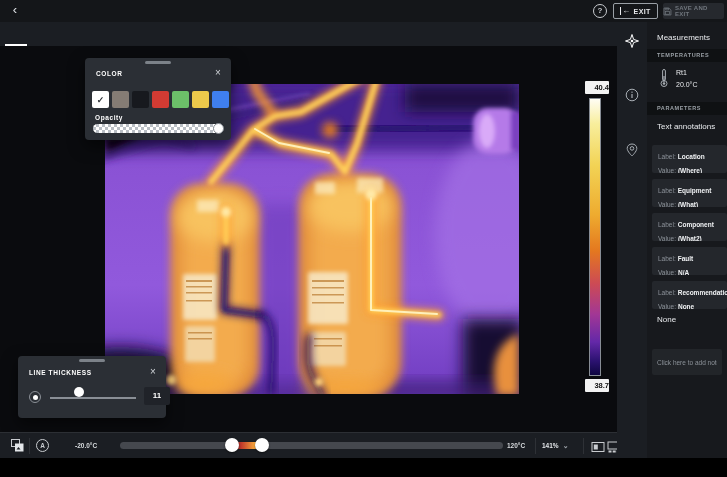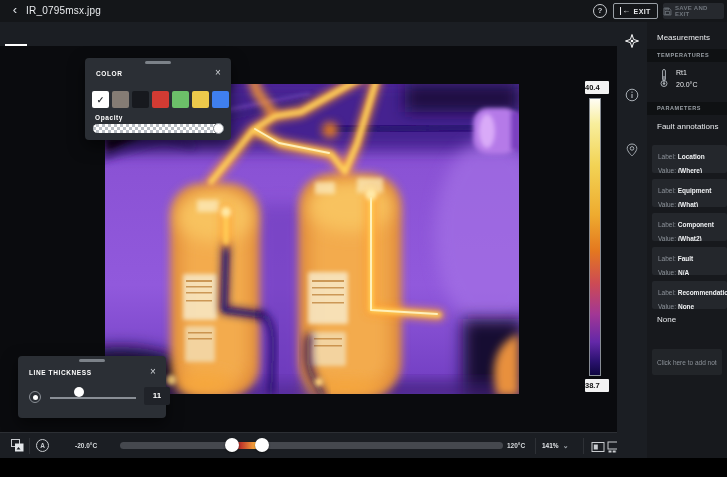--- a/index.html
+++ b/index.html
@@ -25,21 +25,21 @@
   .tdiv{top:26px;width:1px;height:16px;background:#34383d;}
   .donebtn{left:193px;top:26px;width:29px;height:15px;background:#2e6ae3;border-radius:2px;color:#fff;
     font-size:6.5px;font-weight:bold;display:flex;align-items:center;justify-content:center;letter-spacing:.4px;cursor:pointer;}
   .cancelbtn{left:227px;top:26px;width:32px;height:15px;background:#fff;border-radius:2px;color:#16181c;
     font-size:6.5px;font-weight:bold;display:flex;align-items:center;justify-content:center;letter-spacing:.3px;cursor:pointer;}
   
   .canvas{left:0;top:46px;width:617px;height:386px;background:#0a0b0e;}
   .thermal{left:105px;top:84px;width:414px;height:310px;overflow:hidden;}
   
   .scalebox{width:24px;height:13px;background:#f2f2f2;border-radius:1px;color:#111;font-size:7.5px;font-weight:bold;
-    text-align:left;line-height:13px;}
+    text-align:right;line-height:13px;}
   .scalebar{left:589px;top:98px;width:12px;height:278px;border:1px solid #878d95;
     background:linear-gradient(180deg,#fffdf4 0%,#f8ee9c 9%,#f2d355 24%,#eeab2f 42%,#e4781f 55%,#cc4a55 67%,#a23795 78%,#6428a8 88%,#2b1270 95%,#0e0640 100%);}
   
   .popup{background:#2b2f35;border-radius:4px;box-shadow:0 6px 16px rgba(0,0,0,.55);}
   .drag{left:50%;top:3px;transform:translateX(-50%);width:26px;height:3px;border-radius:2px;background:#7c8289;cursor:grab;}
   .ptitle{font-size:6.5px;font-weight:bold;letter-spacing:.6px;color:#fff;}
   .pclose{width:12px;height:12px;color:#cfd3d8;font-size:10px;line-height:11px;text-align:center;cursor:pointer;}
   .swatch{width:17px;height:17px;border-radius:2px;cursor:pointer;display:flex;align-items:center;justify-content:center;
     color:#2b2f35;font-size:9px;font-weight:bold;}
   .opslider{height:9px;border-radius:5px;background-color:#fff;
@@ -80,21 +80,20 @@
     color:#d5d8dc;font-size:6.5px;padding:0 5px;outline:none;}
   .notes-input::placeholder{color:#8d939a;}
 </style>
 </head>
 <body>
 
 <div class="stage">
 
   <div class="abs header">
     <div class="abs back"><span>‹</span></div>
-    <div class="abs fname">IR_0795msx.jpg</div>
     <div class="abs helpbtn"><span>?</span></div>
     <div class="abs exitbtn">
       <span class="arr">←</span>
       <span>EXIT</span>
     </div>
     <div class="abs savebtn">
       <svg width="9" height="9" viewBox="0 0 13 13">
         <path d="M1.5,1.5 H8.5 L11.5,4.5 V11.5 H1.5 Z" fill="none" stroke="#70767d" stroke-width="1.2"></path>
         <rect x="3.5" y="6.5" width="6" height="4" fill="none" stroke="#70767d" stroke-width="1"></rect>
         <rect x="4" y="1.8" width="4" height="2.4" fill="none" stroke="#70767d" stroke-width="1"></rect>
@@ -372,21 +371,21 @@
       <svg width="10" height="20" viewBox="0 0 10 20">
         <rect x="3.6" y="1.5" width="2.8" height="11" rx="1.4" fill="none" stroke="#a7adb3" stroke-width="1"></rect>
         <circle cx="5" cy="15.5" r="3" fill="none" stroke="#a7adb3" stroke-width="1"></circle>
         <circle cx="5" cy="15.5" r="1.3" fill="#a7adb3"></circle>
         <rect x="4.4" y="8" width="1.2" height="6" fill="#a7adb3"></rect>
       </svg>
     </div>
     <div class="abs ptext" style="left:29px;top:47px;font-size:7px;">Rt1</div>
     <div class="abs ptext" style="left:29px;top:59px;font-size:7px;">20.0°C</div>
     <div class="abs band" style="top:80px;">PARAMETERS</div>
-    <div class="abs ptext" style="left:10px;top:100px;">Fault annotations</div>
+    <div class="abs ptext" style="left:10px;top:100px;">Text annotations</div>
 
     <div class="abs anno" style="top:123px;">
       <div class="row"><span class="k">Label:</span><span class="v">Location</span></div>
       <div class="row"><span class="k">Value:</span><span class="v">(Where)</span></div>
     </div>
     <div class="abs anno" style="top:157px;">
       <div class="row"><span class="k">Label:</span><span class="v">Equipment</span></div>
       <div class="row"><span class="k">Value:</span><span class="v">(What)</span></div>
     </div>
     <div class="abs anno" style="top:191px;">

